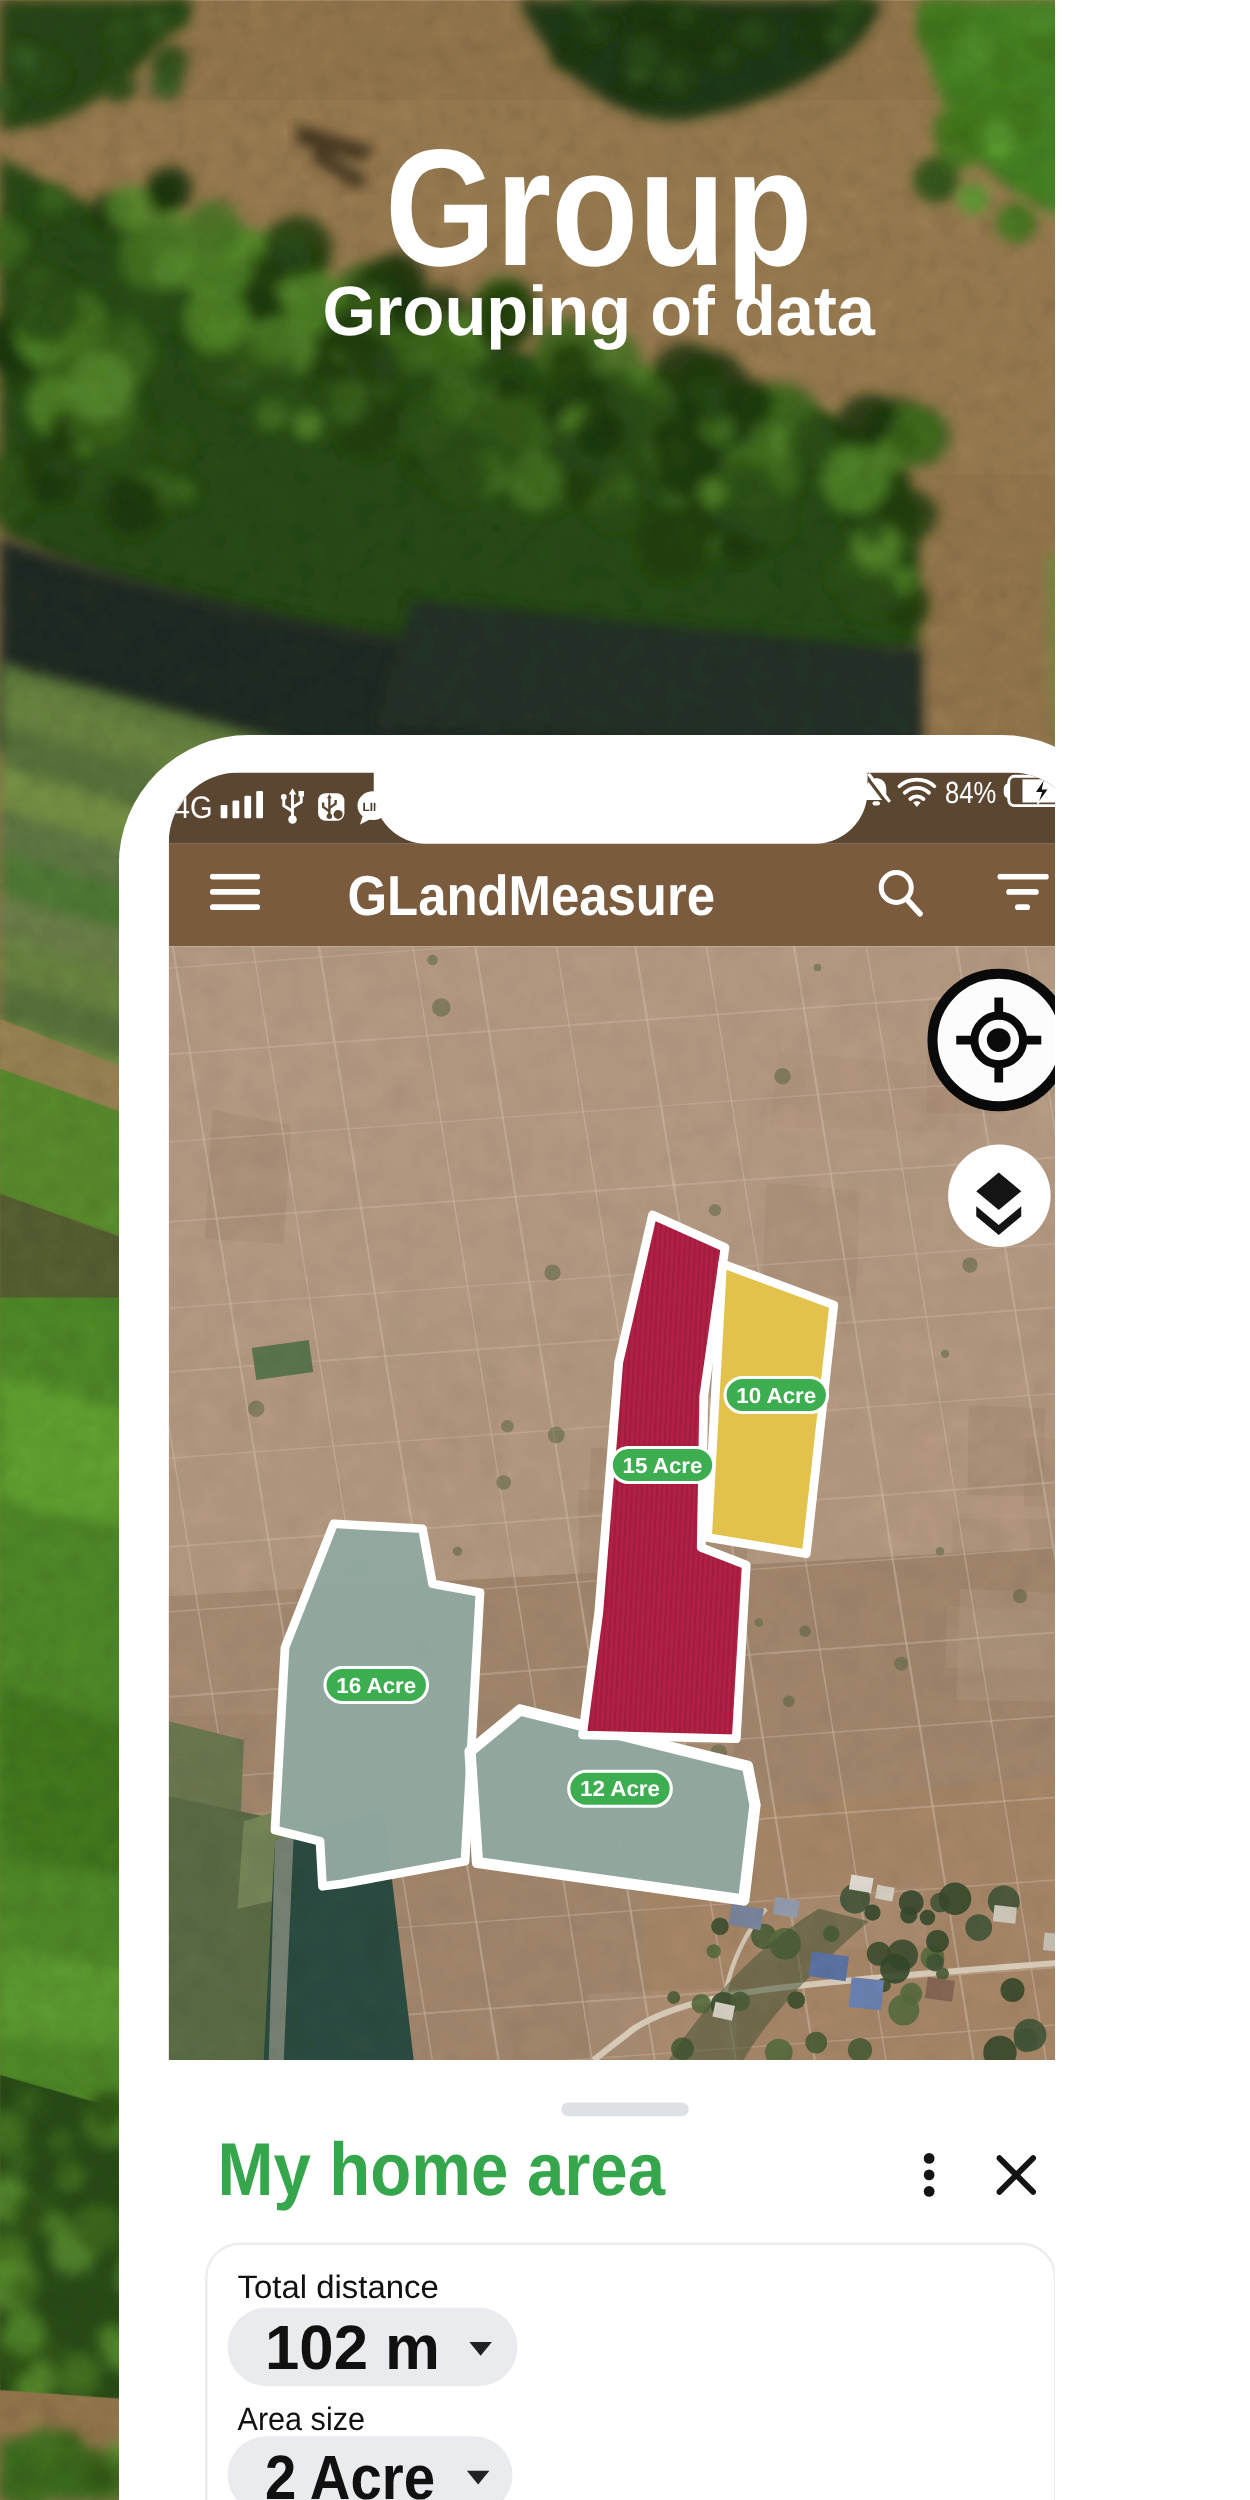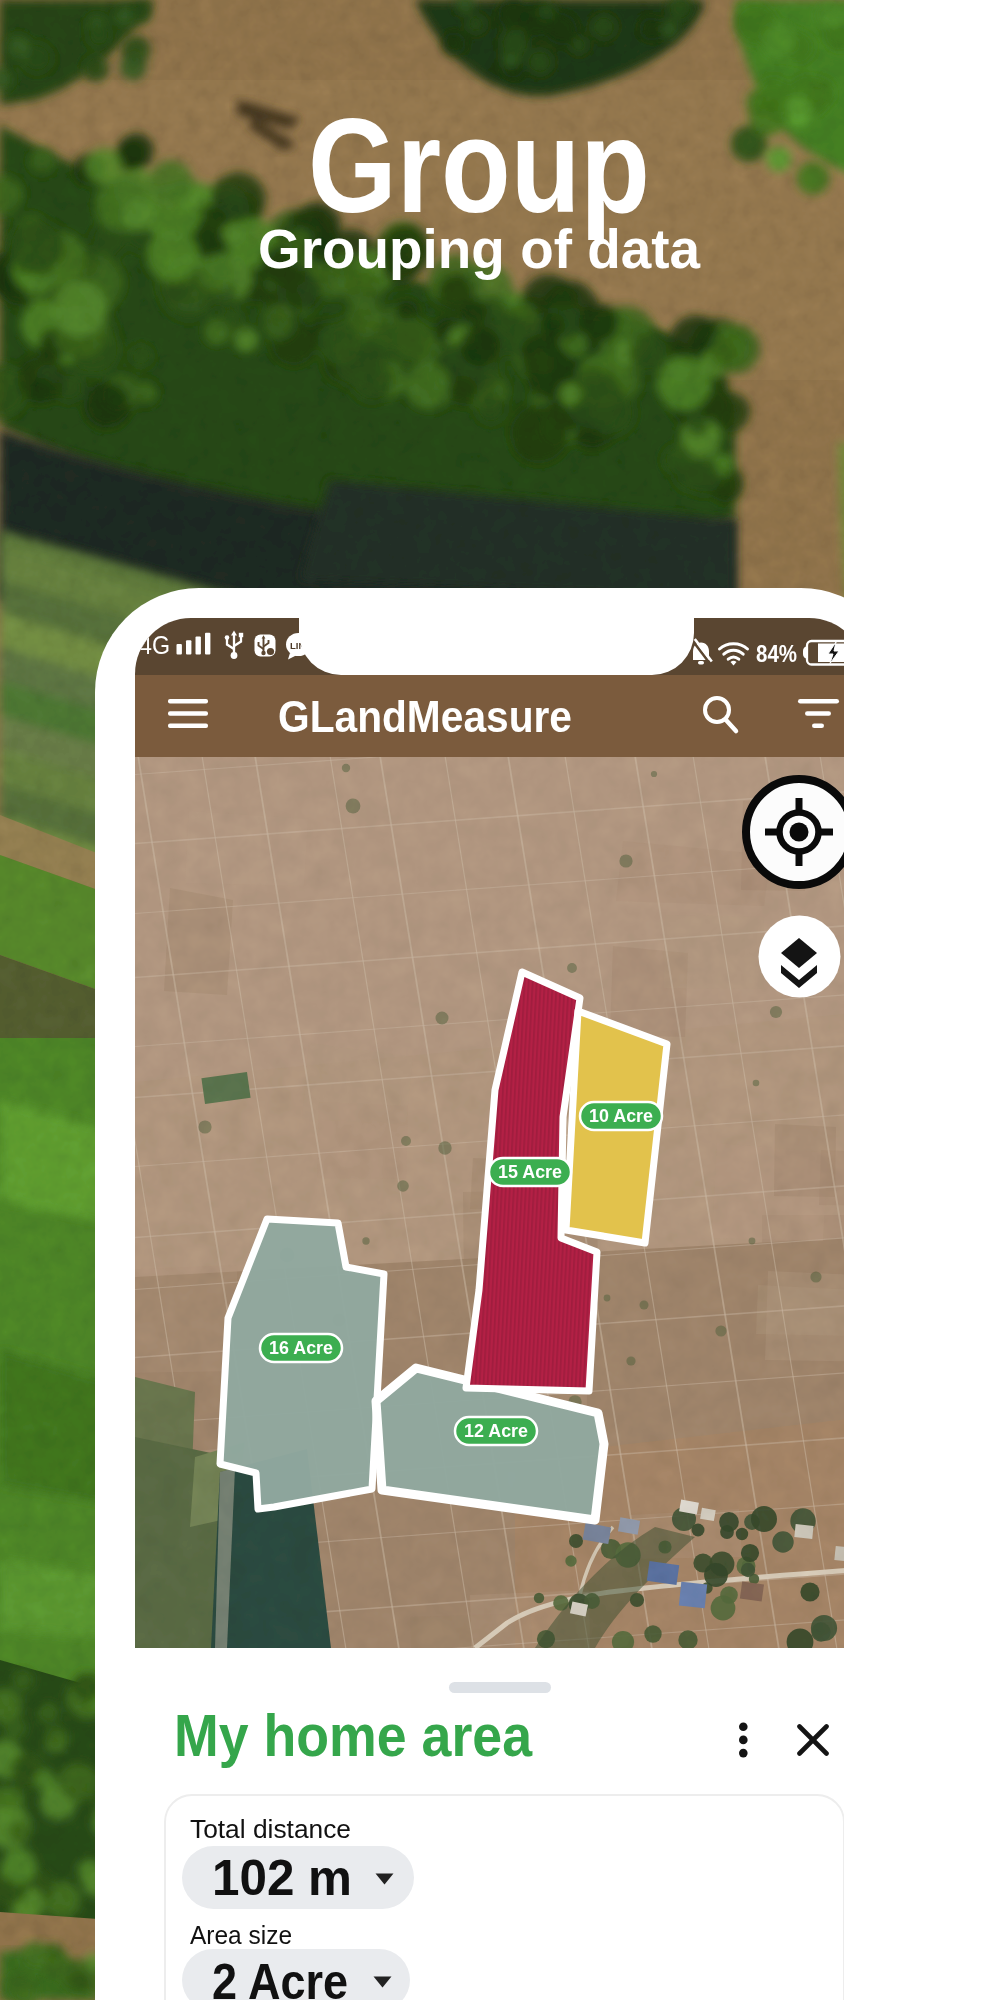--- a/index.html
+++ b/index.html
@@ -480,21 +480,21 @@
  </g>
 
  <g>
   <ellipse cx="161.5" cy="14.5" rx="12.5" ry="11.5" fill="#fff"></ellipse>
   <path d="M153,23 L151,29.5 L160,25 Z" fill="#fff"></path>
   <text x="153" y="19" font-family="Liberation Sans, sans-serif" font-size="9.5" font-weight="bold" fill="#4a3826">LIN</text>
  </g>
 </svg>
       </div>
 
-  <div class="abs" style="left:555px;top:20px;width:180px;height:60px;font-weight:bold;">
+  <div class="abs" style="left:555px;top:0;width:180px;height:60px;">
 <svg class="abs" style="left:0;top:0" width="180" height="34" viewBox="0 0 180 34">
 
  <g fill="#fff">
   <path d="M11,4.5 C16,4.5 19,8.5 19,13.5 L19,22 L3,22 L3,13.5 C3,8.5 6,4.5 11,4.5 Z"></path>
   <rect x="8" y="23" width="6" height="3.4" rx="1.7"></rect>
  </g>
  <line x1="2.5" y1="2.5" x2="19.5" y2="25" stroke="#5a4631" stroke-width="2.6"></line>
  <line x1="4.8" y1="1" x2="21.8" y2="23.5" stroke="#fff" stroke-width="2.6"></line>
 
  <g fill="none" stroke="#fff" stroke-width="3" stroke-linecap="round">

